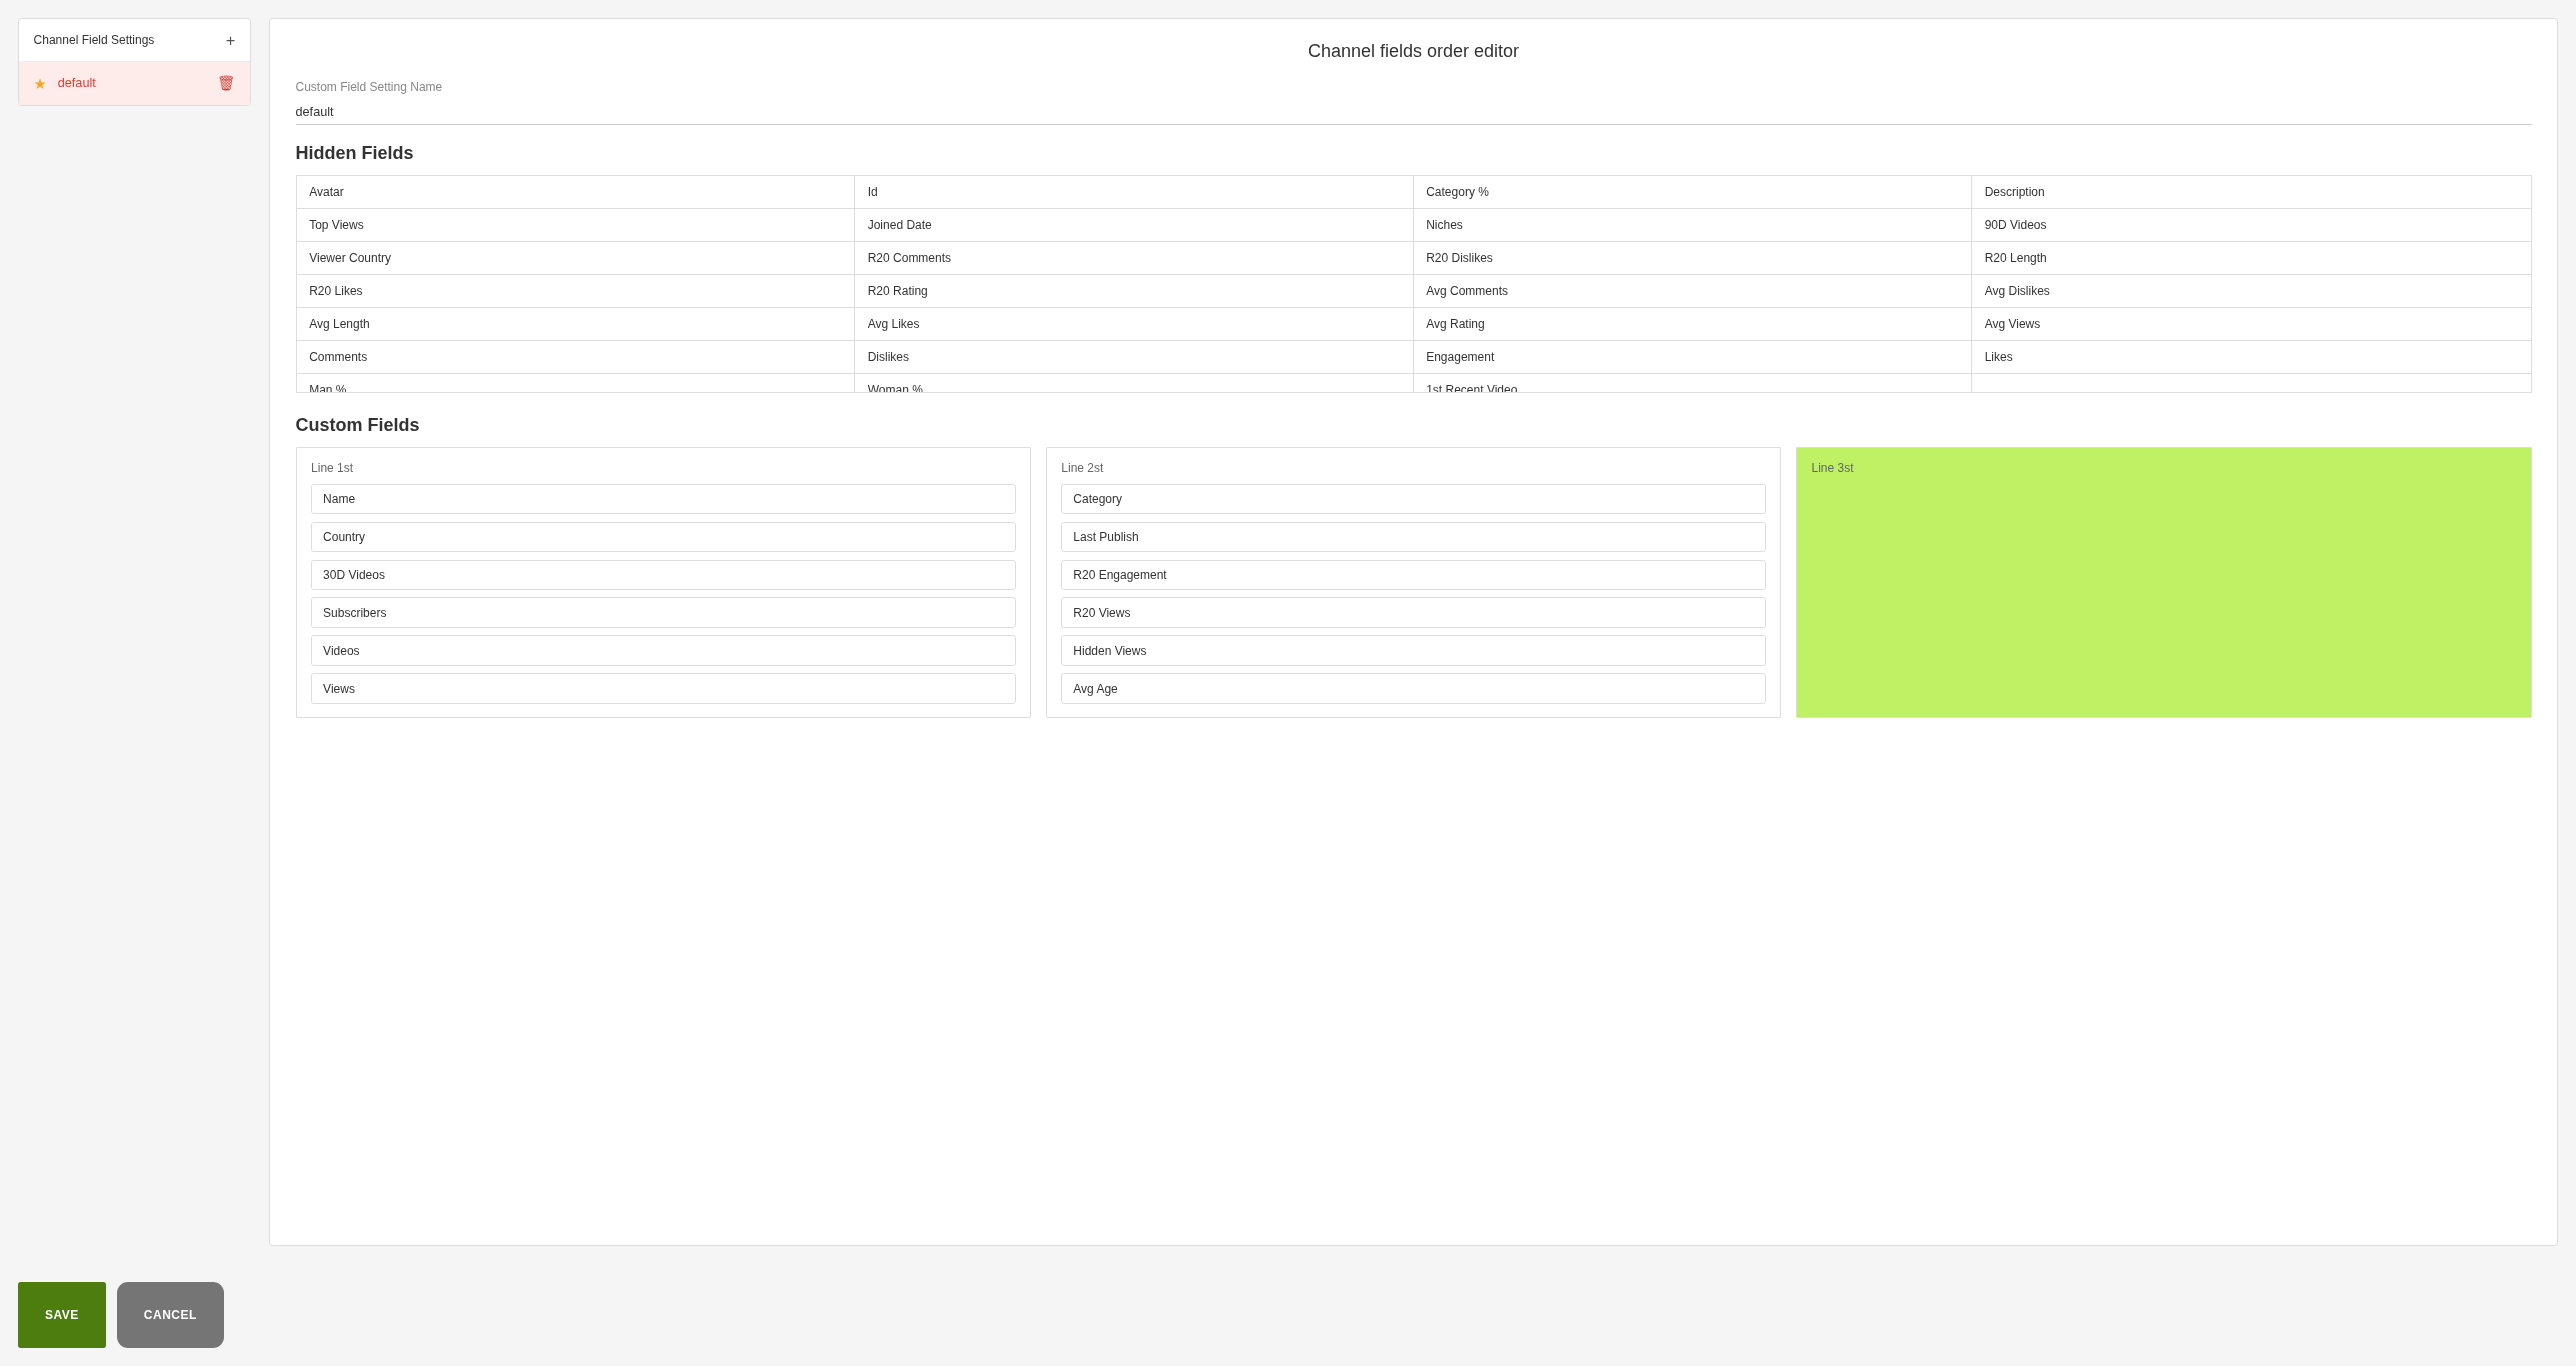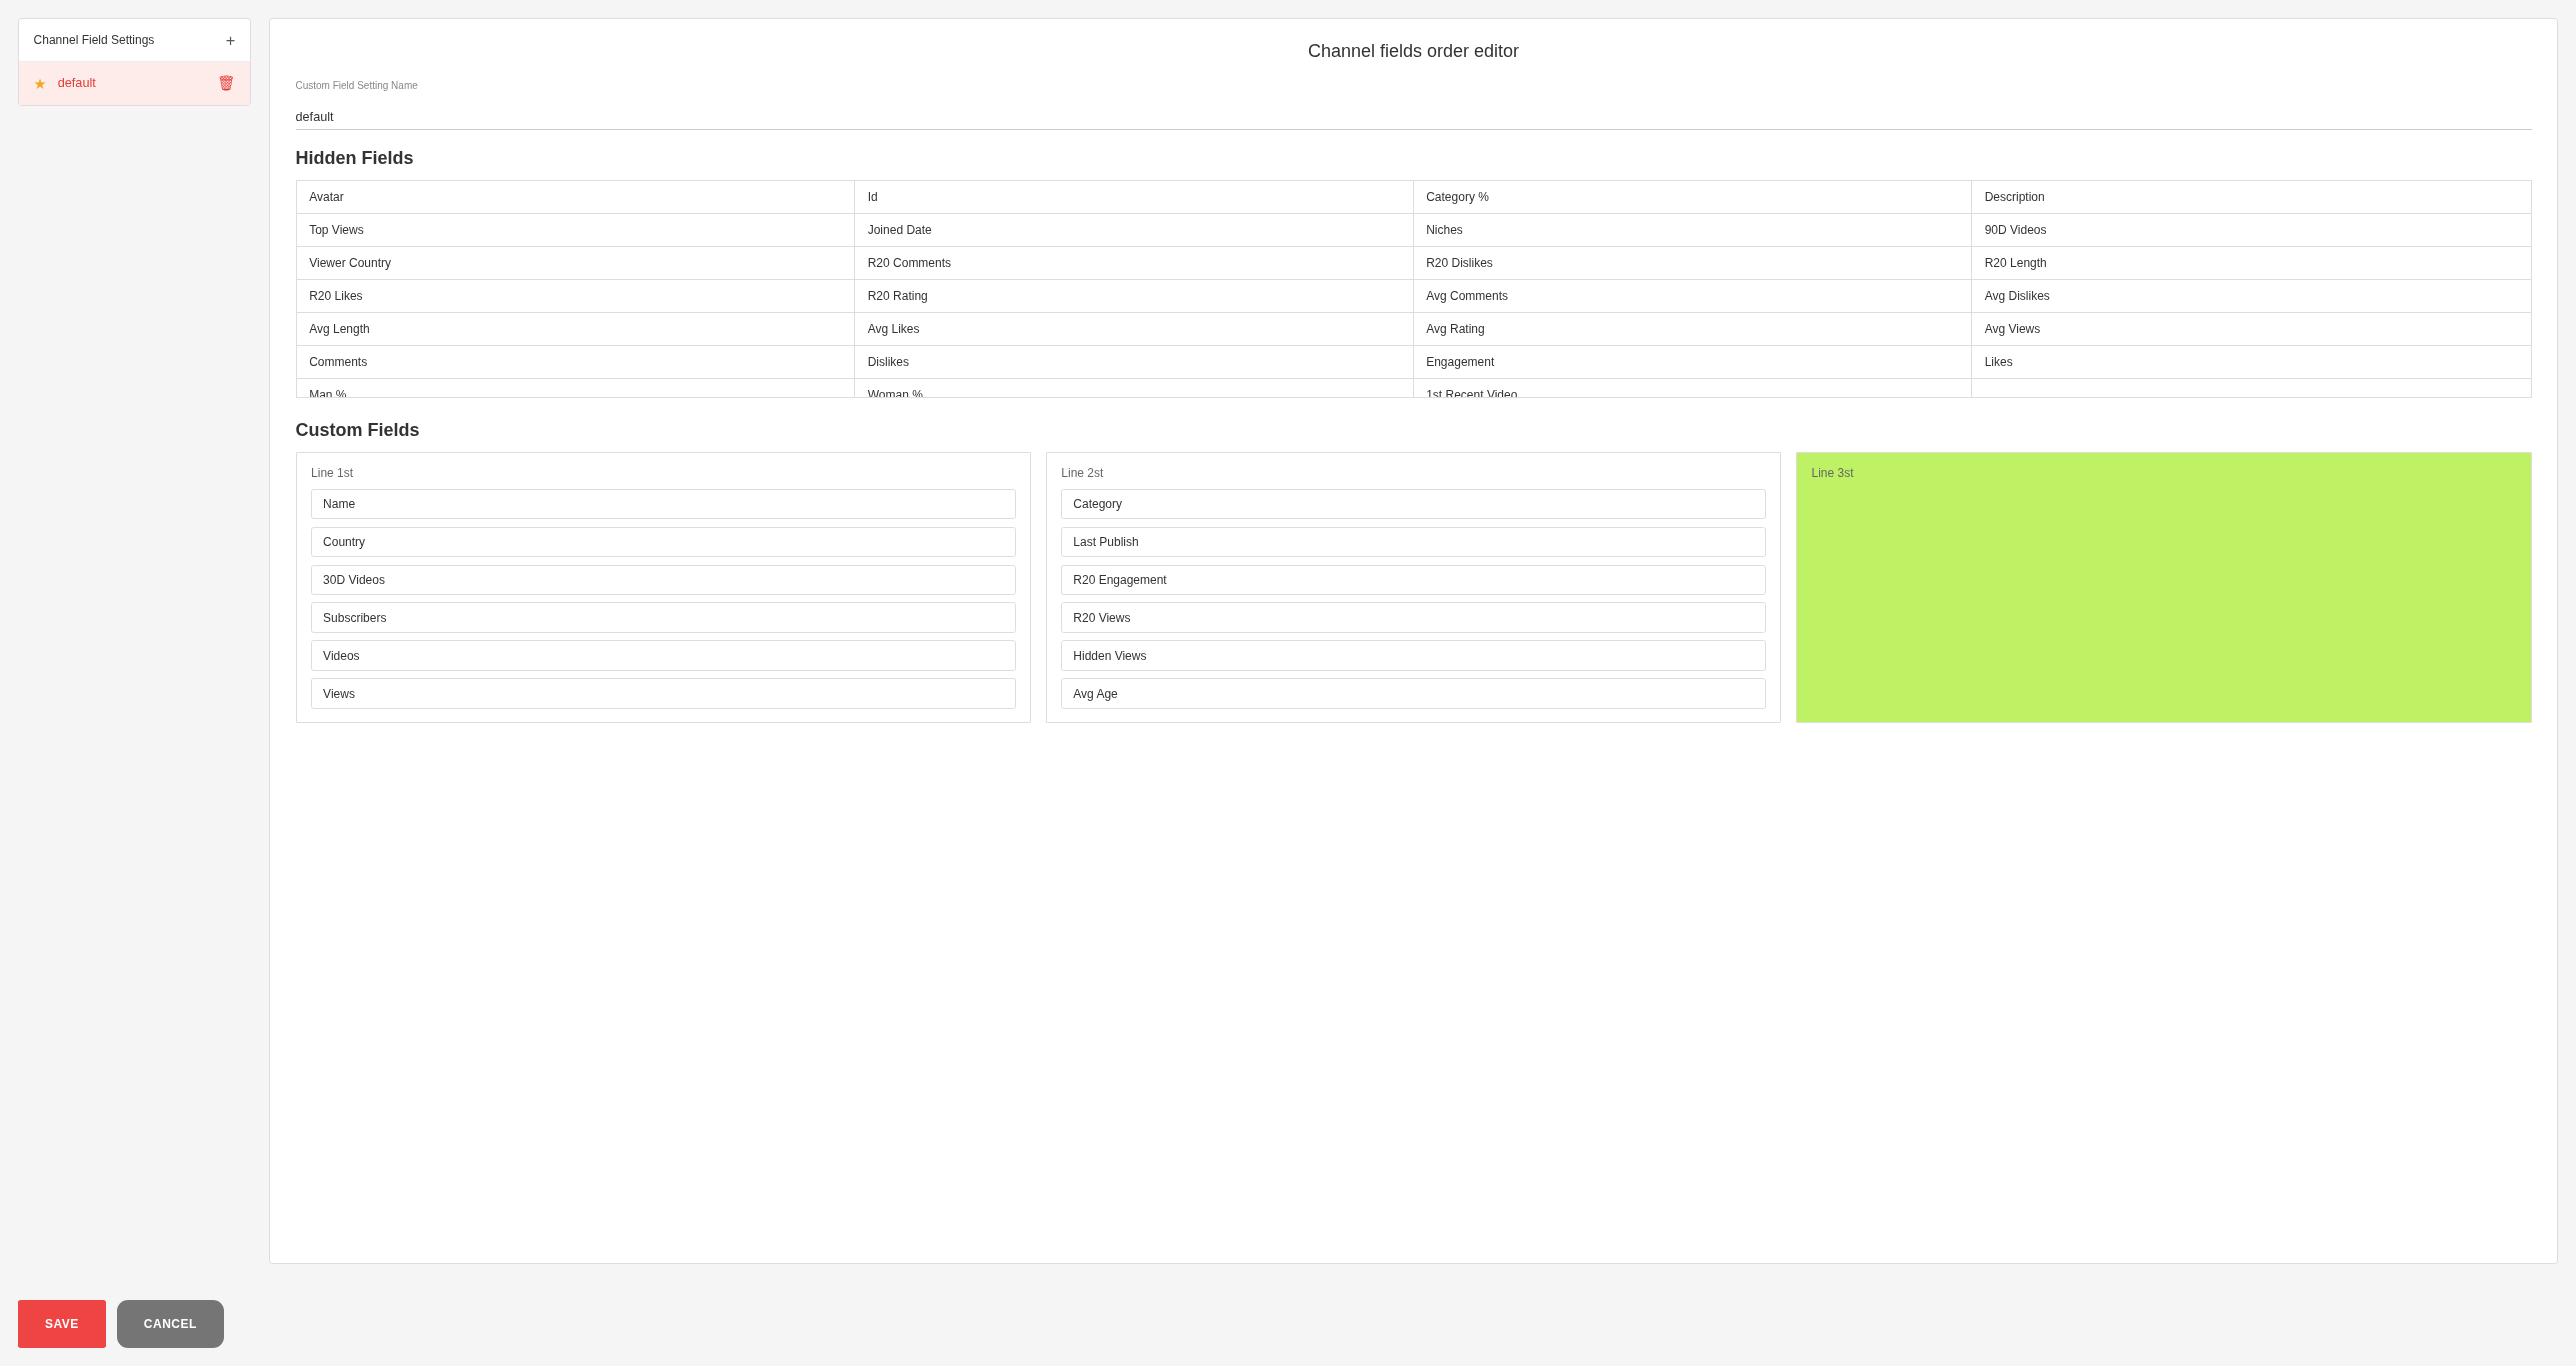--- a/index.html
+++ b/index.html
@@ -76,23 +76,23 @@
       overflow: hidden;
     }
     .editor-title {
       text-align: center;
       font-size: 18px;
       font-weight: 400;
       color: #333;
       margin-bottom: 18px;
     }
     .field-label {
-      font-size: 10px;
+      font-size: 12px;
       color: #888;
-      margin-bottom: 15px;
+      margin-bottom: 7px;
     }
     .field-input {
       border: none;
       border-bottom: 0.9px solid #ccc;
       width: 100%;
       font-size: 12.7px;
       padding: 3.6px 0 5.5px 0;
       color: #333;
       background: transparent;
       outline: none;
@@ -170,24 +170,24 @@
     .custom-field-item:last-child {
       margin-bottom: 0;
     }
     
     .bottom-bar {
       display: flex;
       gap: 11px;
       padding: 18px;
     }
     .btn-save {
-      background: #ef4444;
+      background: #4d7c0f;
       color: #fff;
       border: none;
-      padding: 17px 27px;
+      padding: 26px 27px;
       font-size: 12px;
       font-weight: 700;
       border-radius: 2.7px;
       cursor: pointer;
       letter-spacing: 0.5px;
     }
     .btn-cancel {
       background: #757575;
       color: #fff;
       border: none;

